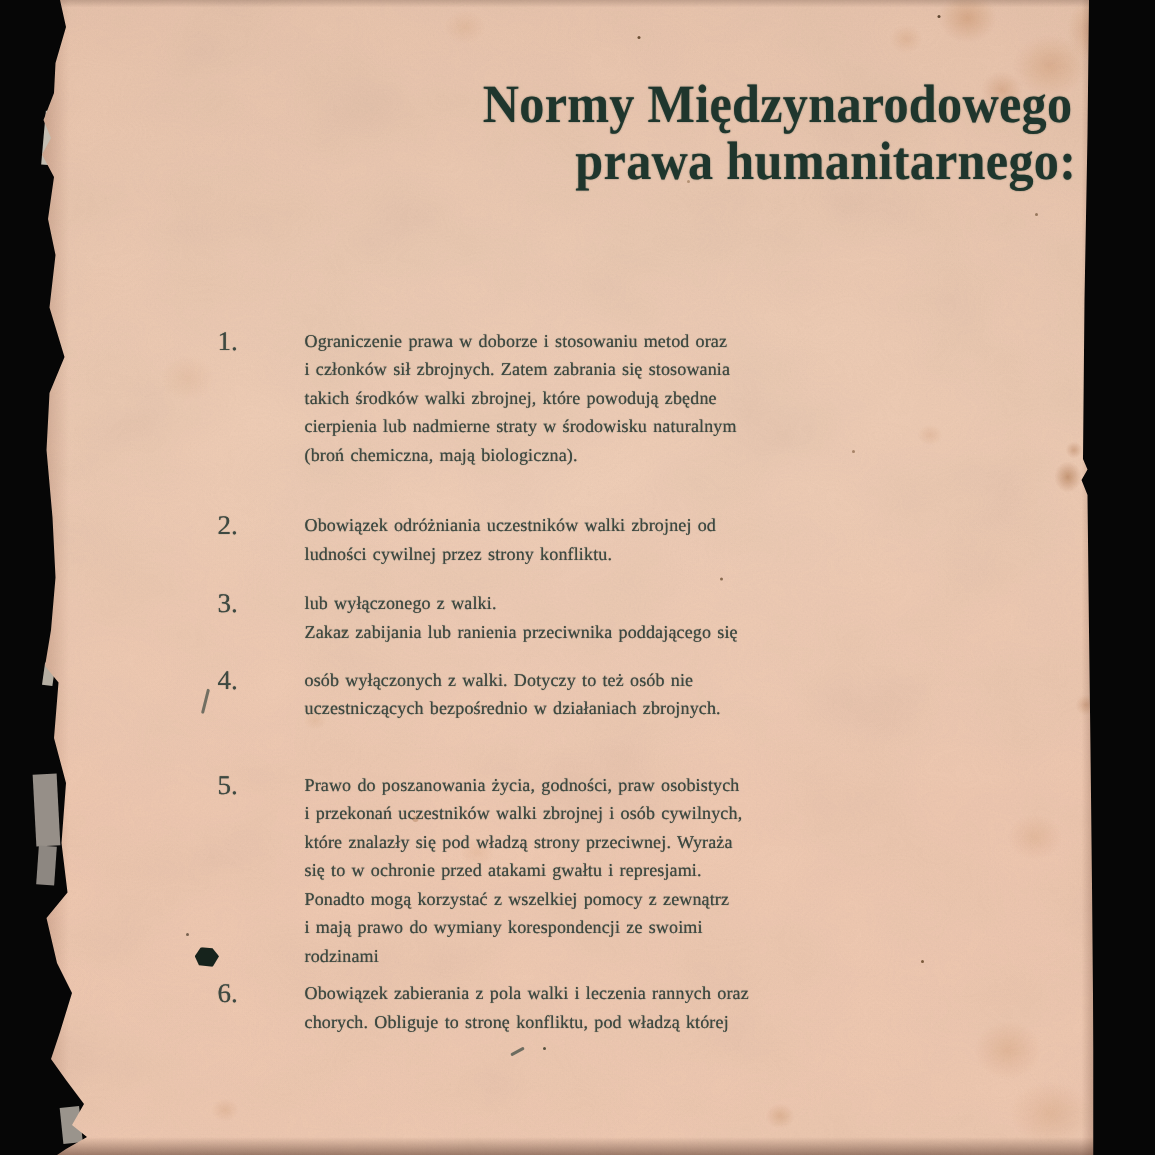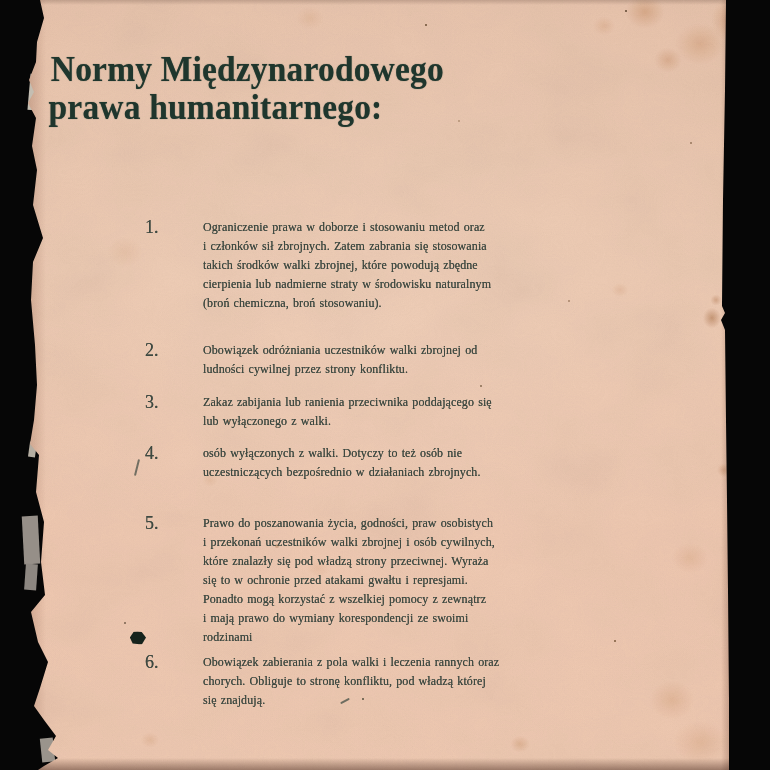--- a/index.html
+++ b/index.html
@@ -61,21 +61,21 @@
   .tex-mottle { opacity: .10; }
 
   .shade { position: absolute; pointer-events: none; }
   .shade-left   { left: 0; top: 0; bottom: 0; width: 18px; background: linear-gradient(90deg, rgba(120,70,50,.25), rgba(120,70,50,0)); }
   .shade-right  { right: 0; top: 0; bottom: 0; width: 9px;  background: linear-gradient(270deg, rgba(90,50,35,.28), rgba(90,50,35,0)); }
   .shade-bottom { left: 0; right: 0; bottom: 0; height: 12px; background: linear-gradient(0deg, rgba(60,30,20,.45), rgba(60,30,20,0)); }
   .shade-top    { left: 0; right: 0; top: 0; height: 5px; background: linear-gradient(180deg, rgba(70,45,35,.22), rgba(70,45,35,0)); }
 
   .title {
     position: absolute; left: 0; right: 0; top: 50px; margin: 0; padding-left: 8px;
-    text-align: left;
+    text-align: right;
     color: #1f362d;
     font-weight: 700;
     font-size: 36px; line-height: 38px;
     letter-spacing: 0.2px;
     text-shadow: 0 0 1px rgba(31,54,45,.7);
   }
   .t-line { display: inline-block; transform: scaleX(.93); white-space: nowrap; }
 
   .rules { position: absolute; left: 0; top: 0; width: 100%; height: 100%; margin: 0; padding: 0; list-style: none; }
   .item { position: absolute; left: 0; width: 100%; }
@@ -171,37 +171,37 @@
 
     <ol class="rules">
 
       <li class="item item-1">
         <span class="num">1.</span>
         <div class="lines">
           <div class="ln">Ograniczenie prawa w doborze i stosowaniu metod oraz</div>
           <div class="ln">i członków sił zbrojnych. Zatem zabrania się stosowania</div>
           <div class="ln">takich środków walki zbrojnej, które powodują zbędne</div>
           <div class="ln">cierpienia lub nadmierne straty w środowisku naturalnym</div>
-          <div class="ln">(broń chemiczna, broń stosowaniu).</div>
+          <div class="ln">(broń chemiczna, mają biologiczna).</div>
         </div>
       </li>
 
       <li class="item item-2">
         <span class="num">2.</span>
         <div class="lines">
           <div class="ln">Obowiązek odróżniania uczestników walki zbrojnej od</div>
           <div class="ln">ludności cywilnej przez strony konfliktu.</div>
         </div>
       </li>
 
       <li class="item item-3">
         <span class="num">3.</span>
         <div class="lines">
+          <div class="ln">lub wyłączonego z walki.</div>
           <div class="ln">Zakaz zabijania lub ranienia przeciwnika poddającego się</div>
-          <div class="ln">lub wyłączonego z walki.</div>
         </div>
       </li>
 
       <li class="item item-4">
         <span class="num">4.</span>
         <div class="lines">
           <div class="ln">osób wyłączonych z walki. Dotyczy to też osób nie</div>
           <div class="ln">uczestniczących bezpośrednio w działaniach zbrojnych.</div>
         </div>
       </li>
@@ -217,21 +217,20 @@
           <div class="ln">i mają prawo do wymiany korespondencji ze swoimi</div>
           <div class="ln">rodzinami</div>
         </div>
       </li>
 
       <li class="item item-6">
         <span class="num">6.</span>
         <div class="lines">
           <div class="ln">Obowiązek zabierania z pola walki i leczenia rannych oraz</div>
           <div class="ln">chorych. Obliguje to stronę konfliktu, pod władzą której</div>
-          <div class="ln">się znajdują.</div>
         </div>
       </li>
 
     </ol>
 
     <div class="blot"></div>
     <div class="pen-tick"></div>
     <div class="slash-mark"></div>
     <div class="specks"></div>
 

